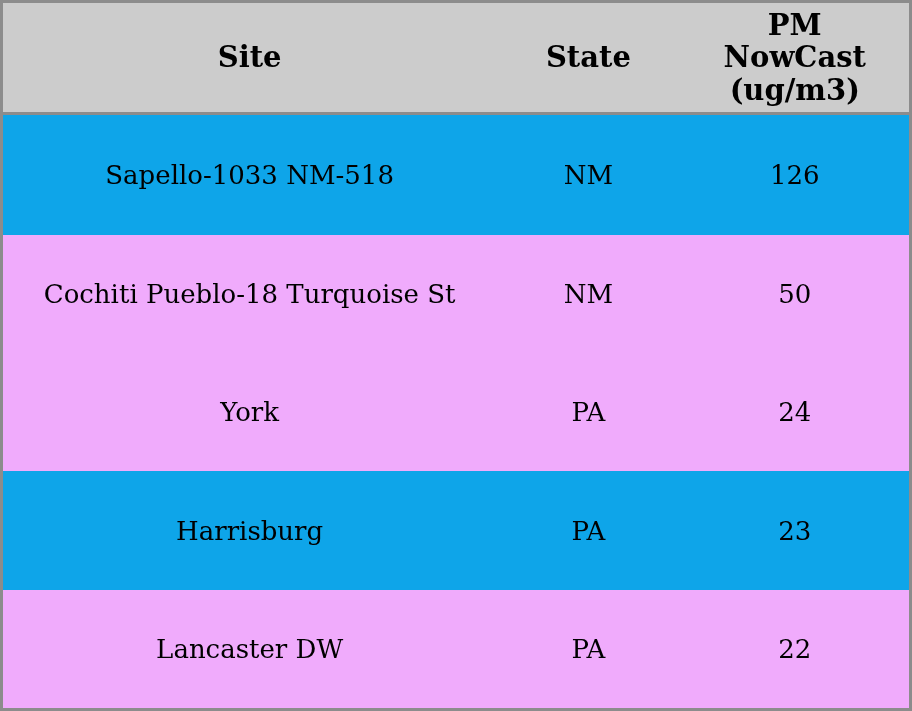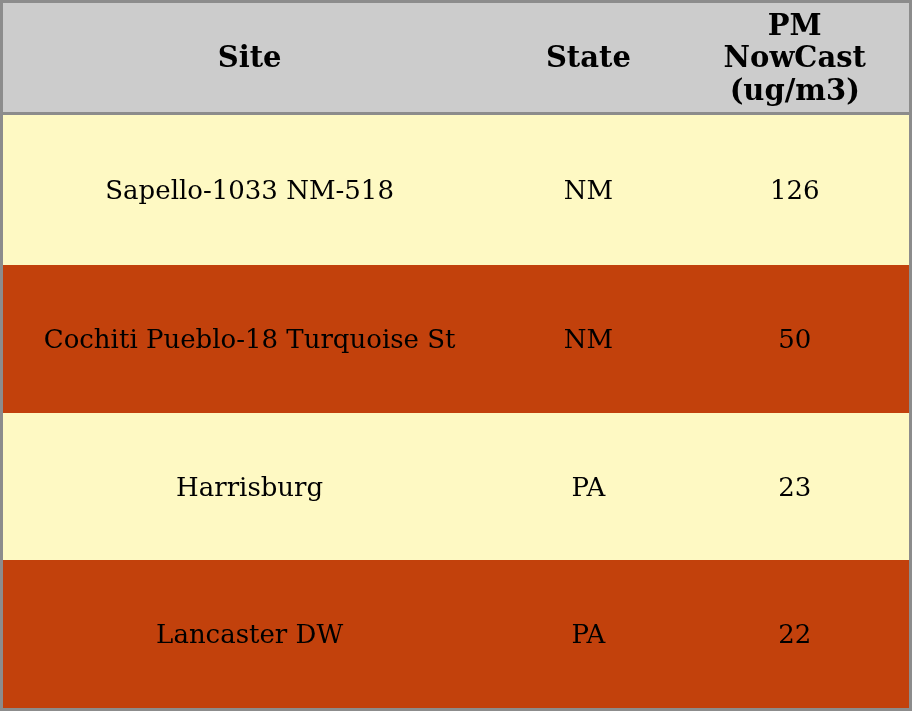--- a/index.html
+++ b/index.html
@@ -47,22 +47,22 @@
   tbody td {
     font-family: "DejaVu Serif", "Liberation Serif", serif;
     font-size: 26px;
     color: #000000;
     text-align: center;
     vertical-align: middle;
     padding: 2px 4px;
     border: none;
     height: 58px;
   }
-  tbody tr.row-odd { background: #fef9c3; }
-  tbody tr.row-even { background: #c2410c; }
+  tbody tr.row-odd { background: #0ea5e9; }
+  tbody tr.row-even { background: #f0abfc; }
 </style>
 </head>
 <body>
 
 <div class="table-frame">
   <table class="data-table">
     <thead>
       <tr class="header-row">
         <th class="col-site">Site</th>
         <th class="col-state">State</th>
@@ -77,20 +77,25 @@
       <tr class="row-odd">
         <td>Sapello-1033 NM-518</td>
         <td>NM</td>
         <td>126</td>
       </tr>
       <tr class="row-even">
         <td>Cochiti Pueblo-18 Turquoise St</td>
         <td>NM</td>
         <td>50</td>
       </tr>
+      <tr class="row-even">
+        <td>York</td>
+        <td>PA</td>
+        <td>24</td>
+      </tr>
       <tr class="row-odd">
         <td>Harrisburg</td>
         <td>PA</td>
         <td>23</td>
       </tr>
       <tr class="row-even">
         <td>Lancaster DW</td>
         <td>PA</td>
         <td>22</td>
       </tr>

